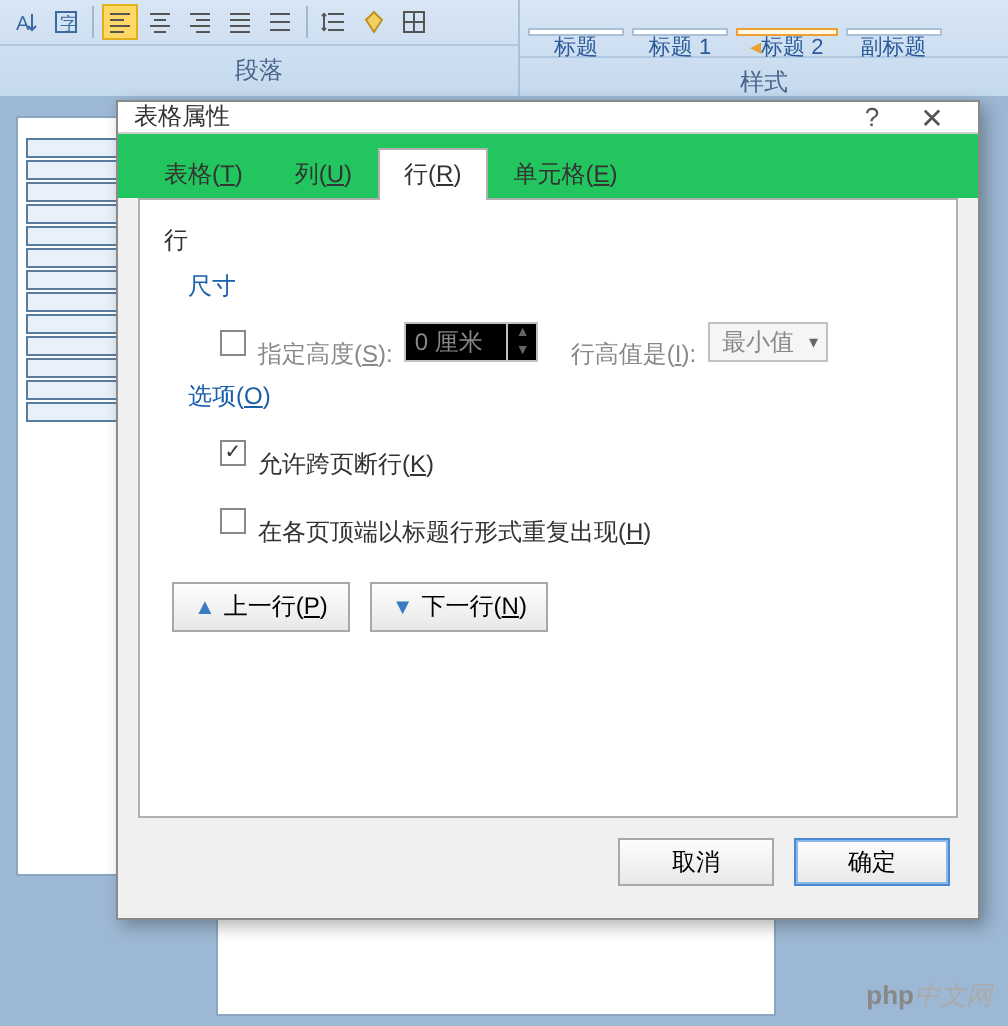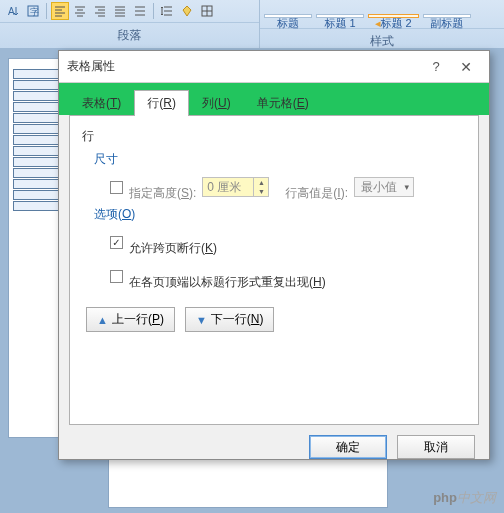--- a/index.html
+++ b/index.html
@@ -24,21 +24,21 @@
     
     
     .doc-bg { position: absolute; top: 48px; left: 0; right: 0; bottom: 0; background: #9db8d4; }
     .doc-page { position: absolute; top: 10px; left: 8px; width: 70px; height: 380px; background: #fff; border: 1px solid #8aa5c2; }
     .doc-table { margin: 10px 4px; }
     .doc-cell { height: 10px; border: 1px solid #5a7ca0; background: #e8f0fa; margin-bottom: 1px; font-size: 6px; color: #888; overflow: hidden; }
     .doc-page2 { position: absolute; top: 400px; left: 108px; width: 280px; height: 60px; background: #fff; border: 1px solid #8aa5c2; }
     
     
     .dialog { position: absolute; top: 50px; left: 58px; width: 432px; height: 410px; background: #f0f0f0; border: 1px solid #8a8a8a; box-shadow: 3px 3px 8px rgba(0,0,0,0.3); }
-    .titlebar { height: 32px; background: #fff; display: flex; align-items: center; padding: 0 8px; border-bottom: 1px solid #d0d0d0; }
+    .titlebar { height: 16px; background: #fff; display: flex; align-items: center; padding: 0 8px; border-bottom: 1px solid #d0d0d0; }
     .title-text { flex: 1; font-size: 12px; color: #333; }
     .title-btn { width: 30px; height: 20px; display: flex; align-items: center; justify-content: center; color: #555; font-size: 13px; }
     .title-btn.close { font-size: 14px; }
     
     .tabs { display: flex; padding: 6px 10px 0 10px; background: #22c55e; }
     .tab { padding: 4px 12px; color: #333; border: 1px solid transparent; border-bottom: none; position: relative; top: 1px; }
     .tab.active { background: #fff; border-color: #b0b0b0; }
     .tab u { text-decoration: underline; }
     
     .tab-panel { background: #fff; margin: 0 10px 10px 10px; border: 1px solid #b0b0b0; padding: 12px; height: 310px; }
@@ -46,21 +46,21 @@
     .grp-label { font-size: 12px; color: #333; margin-bottom: 6px; }
     .sub-label { color: #1a5faa; font-size: 12px; margin: 4px 0 4px 12px; }
     .sub-label u { text-decoration: underline; }
     
     .field-row { display: flex; align-items: center; gap: 6px; margin: 4px 0 4px 28px; }
     .checkbox { width: 13px; height: 13px; border: 1px solid #888; background: #fff; display: inline-flex; align-items: center; justify-content: center; font-size: 10px; color: #333; }
     .checkbox.checked::before { content: "✓"; }
     .field-label { color: #888; margin-top: 13px; }
     .field-label.enabled { color: #333; }
     
-    .spinner { display: inline-flex; align-items: center; border: 1px solid #c0c0c0; background: #fef9c3; height: 20px; }
+    .spinner { display: inline-flex; align-items: center; border: 1px solid #c0c0c0; background: #000000; height: 20px; }
     .spinner input { border: none; width: 50px; padding: 2px 4px; background: transparent; color: #888; font-size: 12px; }
     .spinner-btns { display: flex; flex-direction: column; border-left: 1px solid #c0c0c0; }
     .spinner-btn { width: 14px; height: 9px; font-size: 7px; display: flex; align-items: center; justify-content: center; color: #666; }
     
     .select { border: 1px solid #c0c0c0; background: #f5f5f5; padding: 2px 16px 2px 6px; color: #888; position: relative; min-width: 60px; height: 20px; display: inline-flex; align-items: center; }
     .select::after { content: "▾"; position: absolute; right: 4px; color: #666; font-size: 9px; }
     
     .nav-btns { display: flex; gap: 10px; margin: 16px 0 0 4px; }
     .nav-btn { border: 1px solid #a8a8a8; background: linear-gradient(#fdfdfd,#e8e8e8); padding: 3px 10px; display: flex; align-items: center; gap: 4px; font-size: 12px; }
     .nav-btn .arrow { color: #3a7ac0; font-size: 11px; }
@@ -170,22 +170,22 @@
 
 <div class="dialog">
   <div class="titlebar">
     <div class="title-text">表格属性</div>
     <div class="title-btn">?</div>
     <div class="title-btn close">✕</div>
   </div>
 
   <div class="tabs">
     <div class="tab">表格(<u>T</u>)</div>
+    <div class="tab">列(<u>U</u>)</div>
     <div class="tab active">行(<u>R</u>)</div>
-    <div class="tab">列(<u>U</u>)</div>
     <div class="tab">单元格(<u>E</u>)</div>
   </div>
 
   <div class="tab-panel">
     <div class="grp-label">行</div>
 
     <div class="sub-label">尺寸</div>
     <div class="field-row">
       <span class="checkbox"></span>
       <span class="field-label">指定高度(<u>S</u>):</span>
@@ -216,18 +216,18 @@
         <span>上一行(<u>P</u>)</span>
       </div>
       <div class="nav-btn">
         <span class="arrow">▼</span>
         <span>下一行(<u>N</u>)</span>
       </div>
     </div>
   </div>
 
   <div class="dialog-buttons">
+    <button class="dlg-btn">取消</button>
     <button class="dlg-btn default">确定</button>
-    <button class="dlg-btn">取消</button>
   </div>
 </div>
 
 <div class="watermark"><b>php</b>中文网</div>
 
 </body></html>

